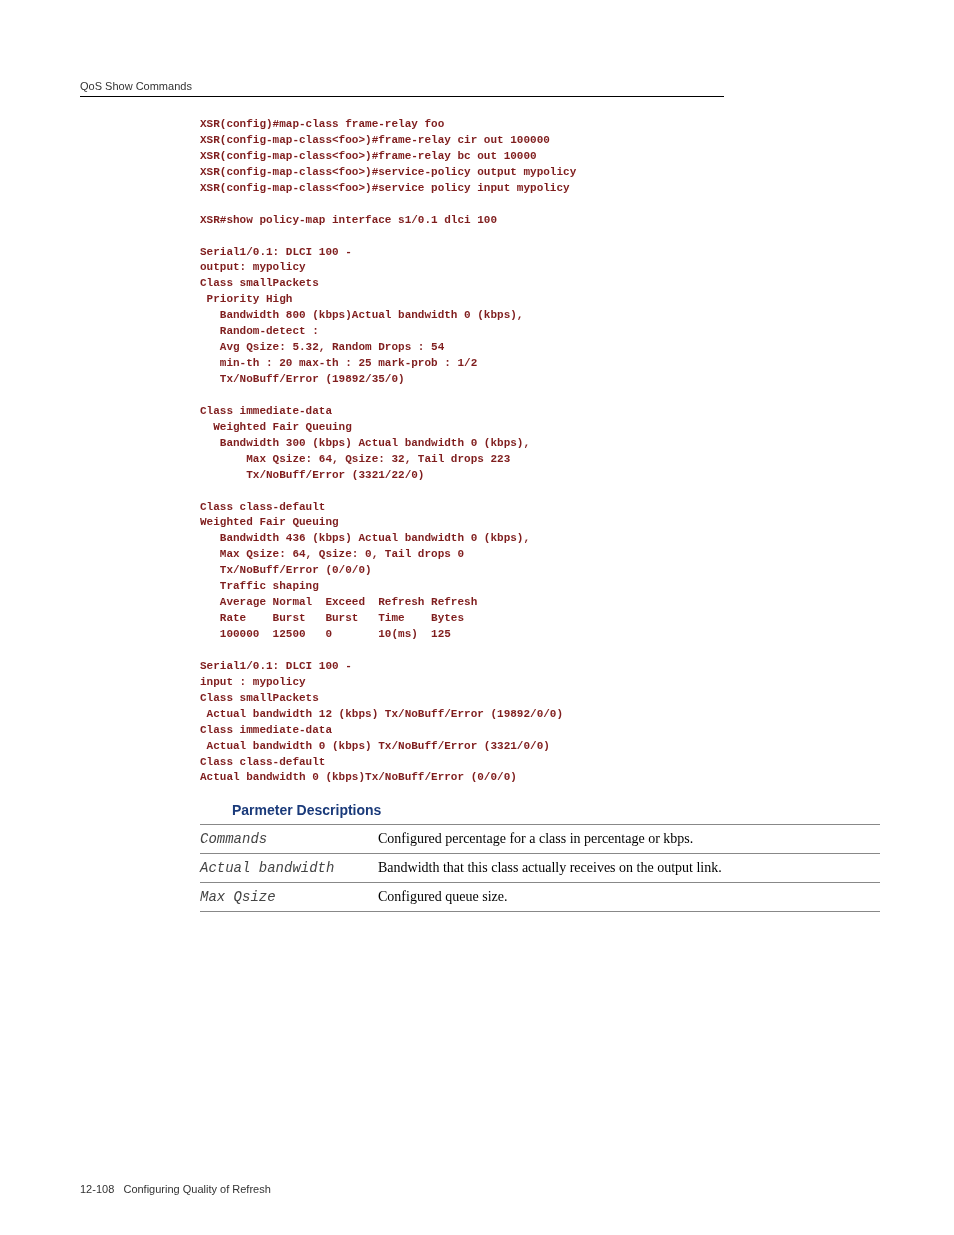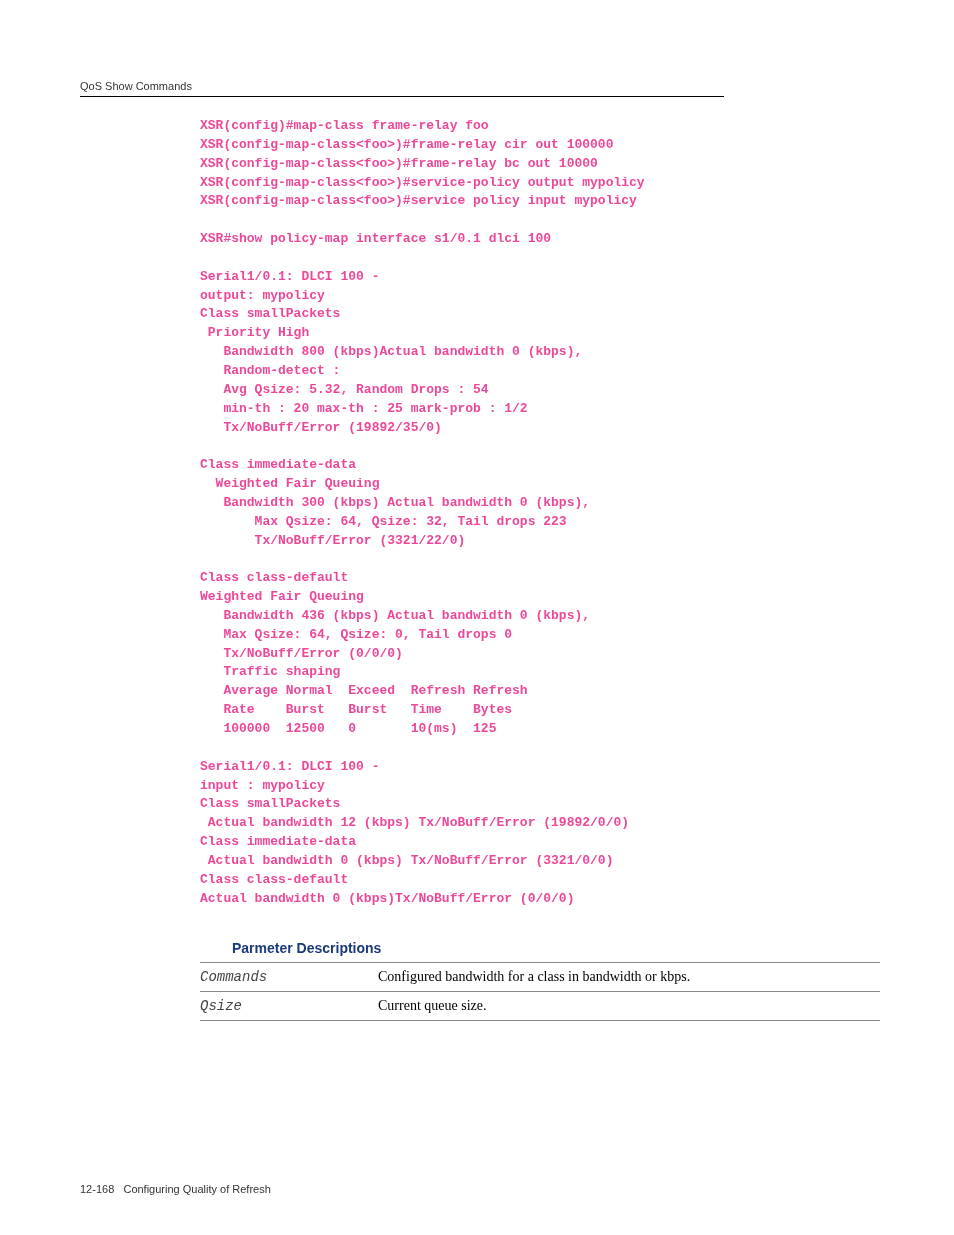--- a/index.html
+++ b/index.html
@@ -22,27 +22,27 @@
     color: #333;
     margin-bottom: 4px;
   }
   .header-rule {
     border: none;
     border-top: 1px solid #000;
     margin: 0 0 20px 0;
   }
   .code-block {
     font-family: 'Courier New', Courier, monospace;
-    font-size: 13px;
+    font-size: 11px;
     font-weight: bold;
     line-height: 1.45;
     white-space: pre;
     margin-left: 120px;
-    margin-bottom: 32px;
-    color: #ec4899;
+    margin-bottom: 16px;
+    color: #7f1d1d;
   }
   .section-heading {
     font-family: Arial, Helvetica, sans-serif;
     font-size: 14px;
     font-weight: bold;
     color: #1a3a7a;
     margin-left: 120px;
     margin-top: 10px;
     margin-bottom: 6px;
     padding-left: 32px;
@@ -130,26 +130,30 @@
  Actual bandwidth 0 (kbps) Tx/NoBuff/Error (3321/0/0)
 Class class-default
 Actual bandwidth 0 (kbps)Tx/NoBuff/Error (0/0/0)</div>
 
   <div class="section-heading">Parmeter Descriptions</div>
 
   <table class="param-table">
     <tbody>
         <tr>
       <td class="param-name">Commands</td>
-      <td class="param-desc">Configured bandwidth for a class in bandwidth or kbps.</td>
+      <td class="param-desc">Configured percentage for a class in percentage or kbps.</td>
     </tr>
     <tr>
-      <td class="param-name">Qsize</td>
-      <td class="param-desc">Current queue size.</td>
+      <td class="param-name">Actual bandwidth</td>
+      <td class="param-desc">Bandwidth that this class actually receives on the output link.</td>
+    </tr>
+    <tr>
+      <td class="param-name">Max Qsize</td>
+      <td class="param-desc">Configured queue size.</td>
     </tr>
   </tbody>
     </table>
 
   <div class="footer">
-    <span>12-168</span>&nbsp;&nbsp;&nbsp;<span>Configuring Quality of Refresh</span>
+    <span>12-108</span>&nbsp;&nbsp;&nbsp;<span>Configuring Quality of Refresh</span>
   </div>
 
 </div>
 
 </body></html>

